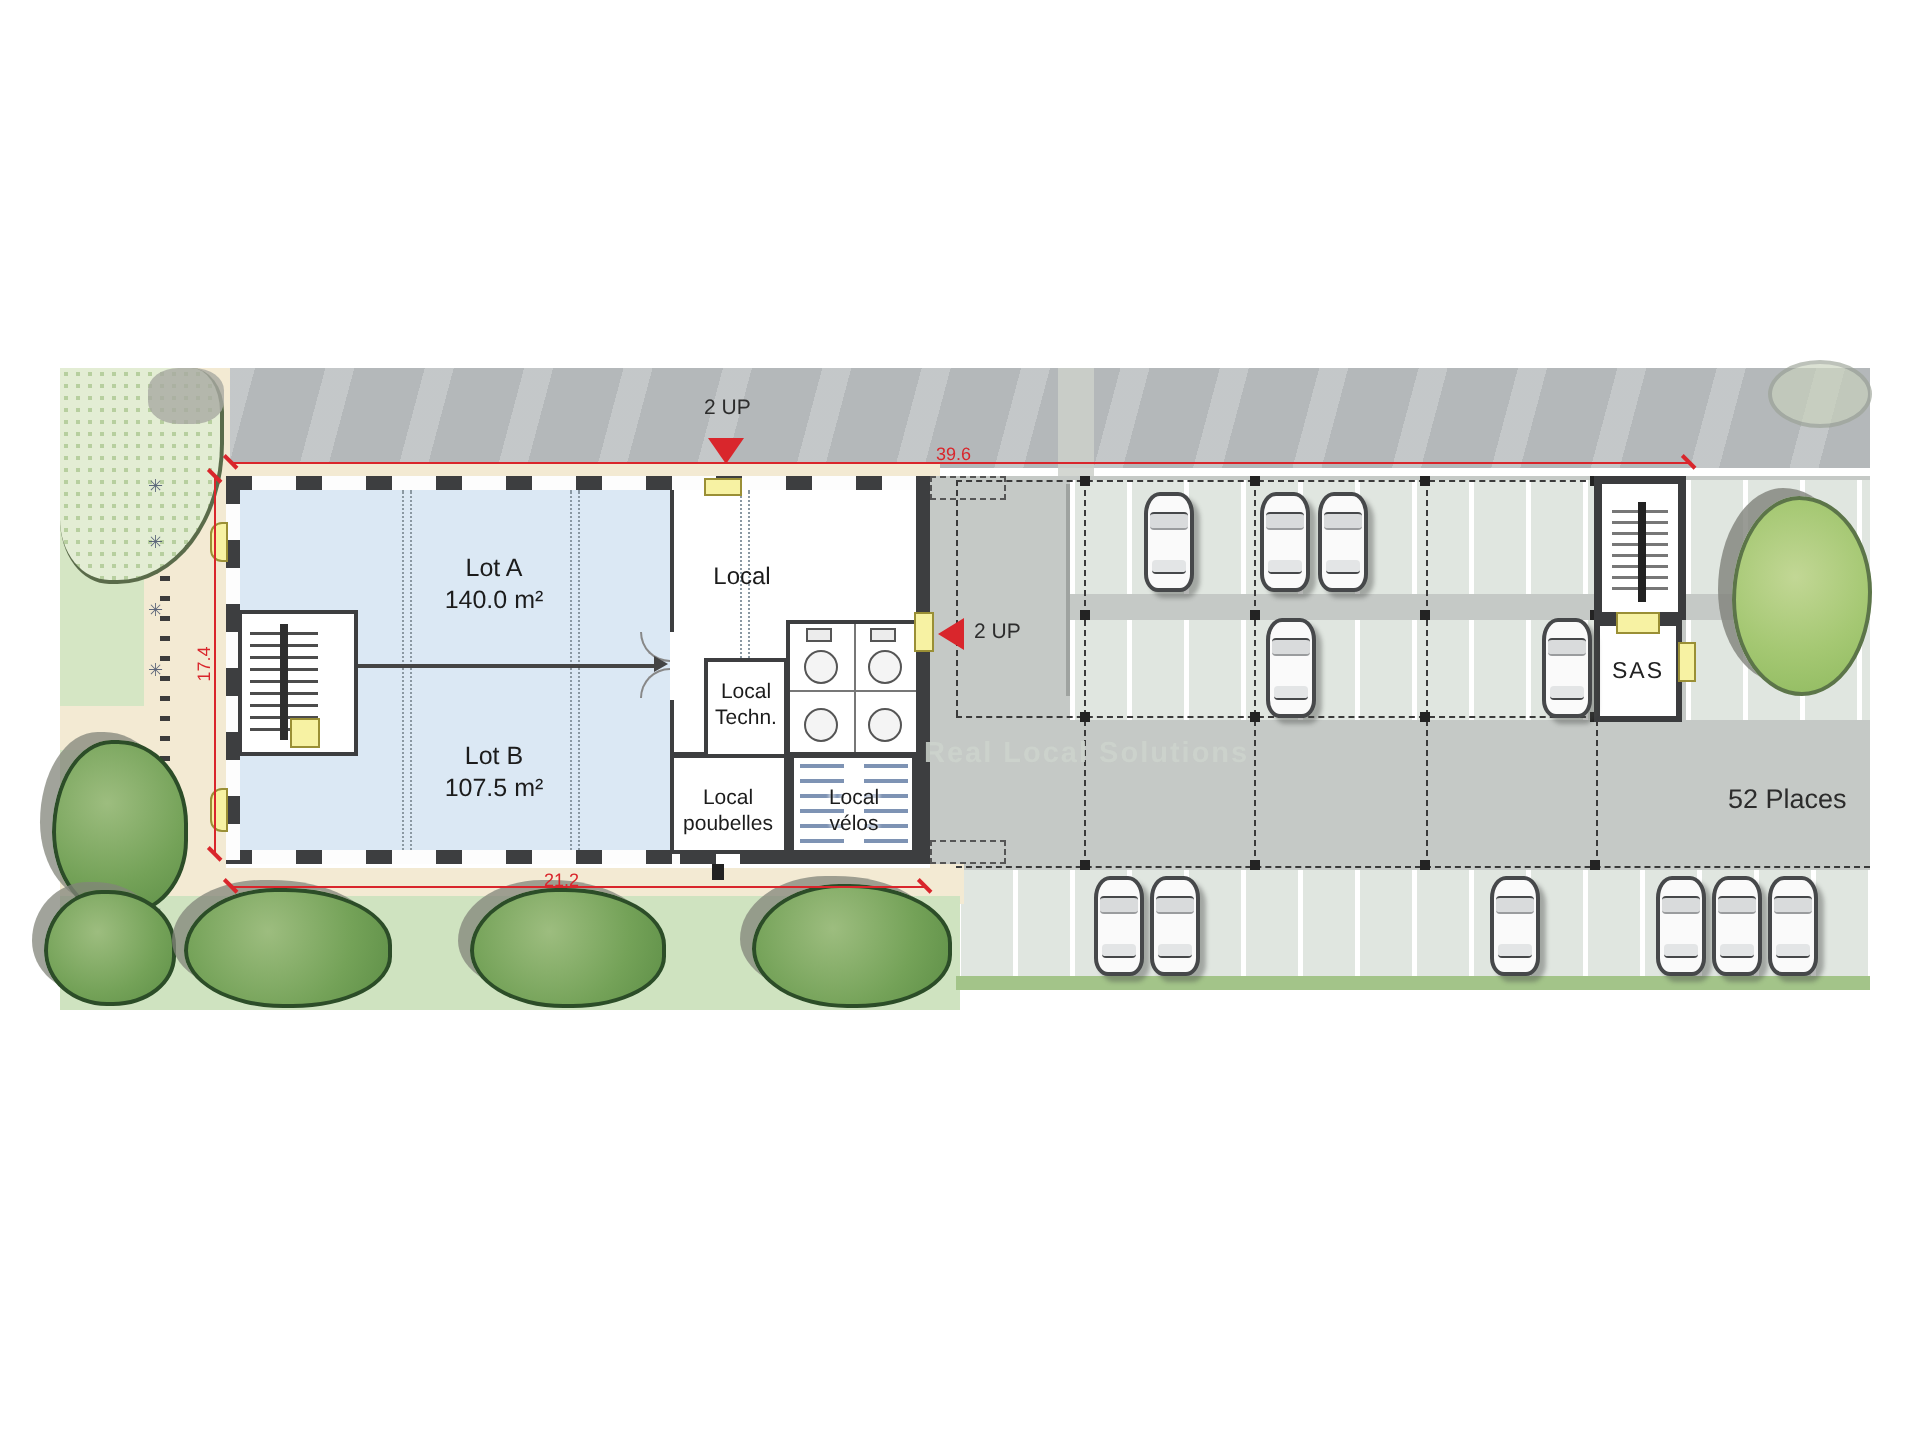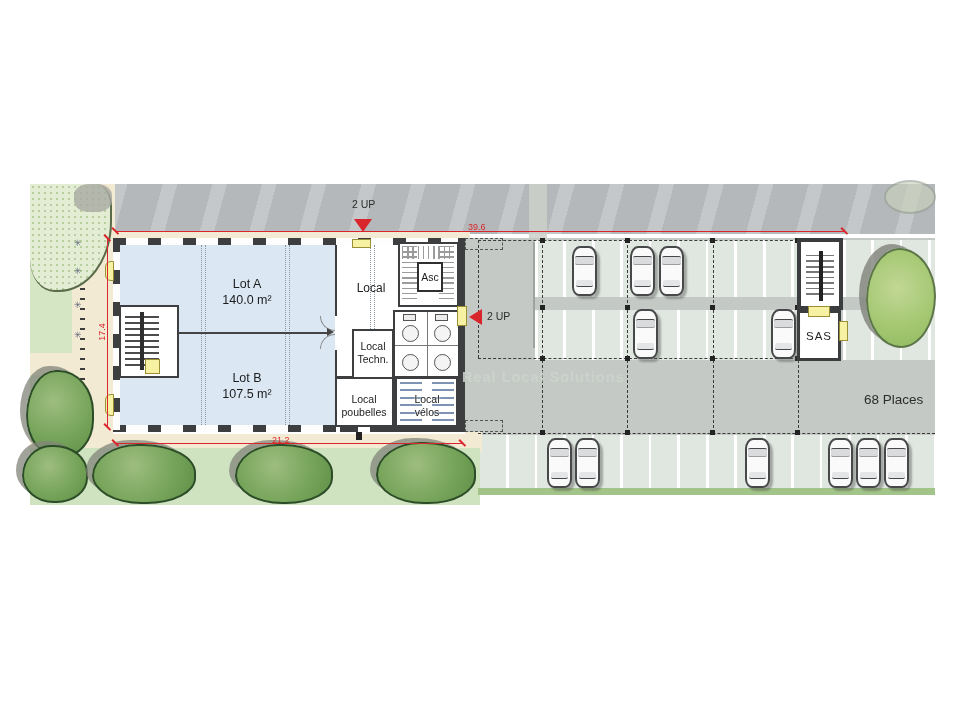--- a/index.html
+++ b/index.html
@@ -189,21 +189,21 @@
       <div class="car" style="left: 659px; top: 246px;"></div>
       <div class="car" style="left: 633px; top: 309px;"></div>
       <div class="car" style="left: 771px; top: 309px;"></div>
       <div class="car" style="left: 547px; top: 438px;"></div>
       <div class="car" style="left: 575px; top: 438px;"></div>
       <div class="car" style="left: 745px; top: 438px;"></div>
       <div class="car" style="left: 828px; top: 438px;"></div>
       <div class="car" style="left: 856px; top: 438px;"></div>
       <div class="car" style="left: 884px; top: 438px;"></div>
     </div>
-  <div class="places" style="left:864px;top:392px;">68 Places</div>
+  <div class="places" style="left:864px;top:392px;">52 Places</div>
 
   <div class="bshell"></div>
   <div class="lots"></div>
   <div class="wall win-h" style="left:113px;top:238px;width:352px;height:7px;"></div>
   <div class="wall win-h" style="left:113px;top:425px;width:227px;height:7px;"></div>
   <div class="wall" style="left:340px;top:425px;width:125px;height:7px;"></div>
   <div style="left:358px;top:425px;width:12px;height:7px;background:#fff;z-index:9;"></div>
   <div style="left:356px;top:432px;width:6px;height:8px;background:#222;z-index:9;"></div>
   <div class="wall win-v" style="left:113px;top:238px;width:7px;height:194px;"></div>
   <div class="wall" style="left:458px;top:238px;width:7px;height:194px;"></div>
@@ -219,28 +219,20 @@
   <div class="arc" style="left:320px;top:334px;width:15px;height:15px;transform:scaleY(-1);"></div>
   <div class="leader"></div>
   <div class="leader-arrow"></div>
 
   <div class="stairwell">
     <div class="sw-treads"></div>
     <div class="sw-bar"></div>
     <div class="ydoor" style="left:24px;bottom:2px;width:15px;height:15px;"></div>
   </div>
 
-  <div class="elev">
-    <div class="el-treads-t"></div>
-    <div class="el-treads-l"></div>
-    <div class="el-treads-r"></div>
-    <div class="asc-box">
-      <span>Asc</span>
-    </div>
-  </div>
 
   <div class="thinwall" style="left:393px;top:310px;width:65px;height:2px;"></div>
   <div class="thinwall" style="left:393px;top:310px;width:2px;height:117px;"></div>
   <div class="thinwall" style="left:335px;top:376px;width:123px;height:2px;"></div>
 
   <div class="roombox" style="left:352px;top:329px;width:42px;height:54px;"></div>
   <div style="left:395px;top:312px;width:63px;height:64px;z-index:9;">
     <div class="sink" style="left:8px;top:2px;"></div>
     <div class="sink" style="left:40px;top:2px;"></div>
     <div style="left:32px;top:0;width:1px;height:64px;background:#777;"></div>

